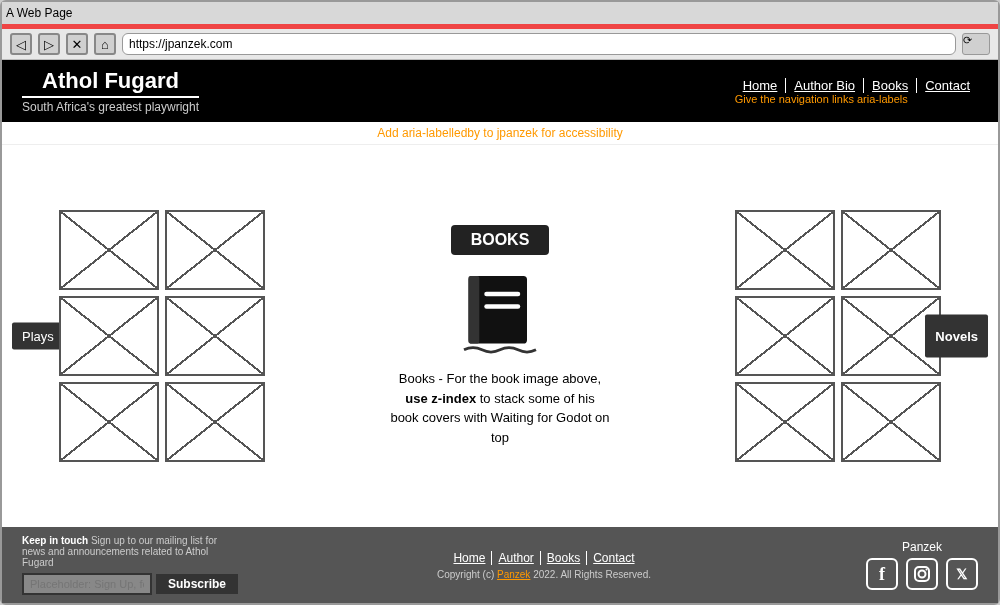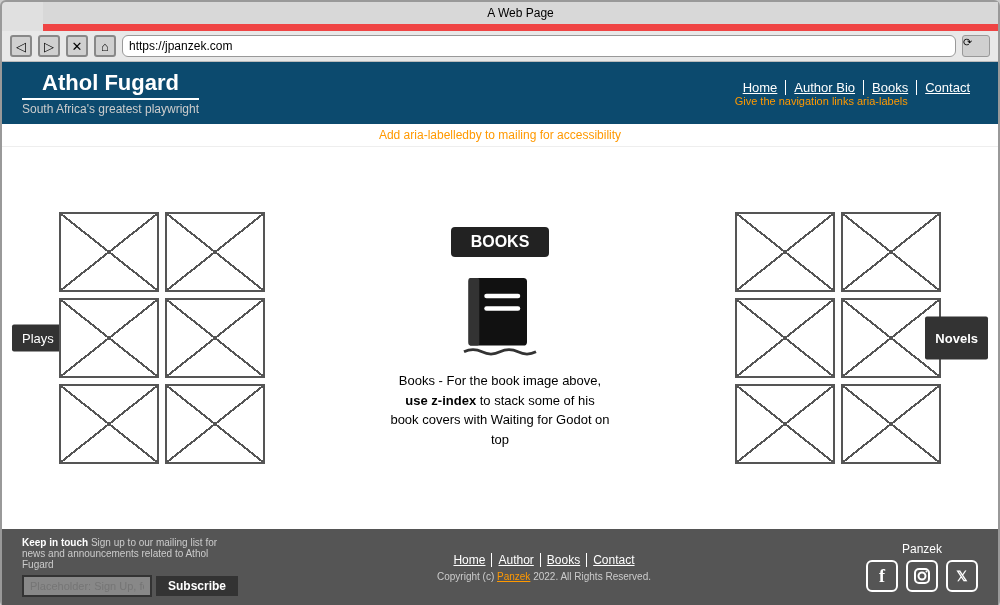--- a/index.html
+++ b/index.html
@@ -6,26 +6,25 @@
     body { font-family: Arial, sans-serif; background: #ccc; width: 1000px; height: 605px; overflow: hidden; }
 
     
     .browser-chrome {
       background: #e0e0e0;
       border: 2px solid #999;
       border-radius: 6px;
       width: 1000px;
     }
     .browser-titlebar {
-      text-align: center;
+      text-align: left;
       font-size: 12px;
       padding: 4px;
       background: #d8d8d8;
-      border-bottom: 7px solid #ef4444;
-      margin-left: 41px;
+      border-bottom: 5px solid #ef4444;
     }
     .browser-toolbar {
       display: flex;
       align-items: center;
       padding: 4px 8px;
       gap: 6px;
       background: #e8e8e8;
       border-bottom: 1px solid #bbb;
     }
     .nav-btn {
@@ -60,21 +59,21 @@
       background: white;
       width: 100%;
       height: 543px;
       overflow: hidden;
       display: flex;
       flex-direction: column;
     }
 
     
     .site-header {
-      background: #0c4a6e;
+      background: #000000;
       display: flex;
       align-items: center;
       justify-content: space-between;
       padding: 8px 20px;
     }
     .site-logo { color: white; }
     .site-logo h1 {
       font-size: 22px;
       font-weight: bold;
       text-align: center;
@@ -373,21 +372,21 @@
         <div class="nav-links">
           <a href="#">Home</a>
           <a href="#">Author Bio</a>
           <a href="#">Books</a>
           <a href="#">Contact</a>
         </div>
         <div class="nav-aria-hint">Give the navigation links aria-labels</div>
       </nav>
     </header>
 
-    <div class="hint-bar">Add aria-labelledby to mailing for accessibility</div>
+    <div class="hint-bar">Add aria-labelledby to jpanzek for accessibility</div>
 
     <div class="main-content">
 
       <div class="left-section">
         <div class="plays-label">Plays</div>
         <div class="img-grid">
           <div class="img-placeholder"></div>
           <div class="img-placeholder"></div>
           <div class="img-placeholder"></div>
           <div class="img-placeholder"></div>

